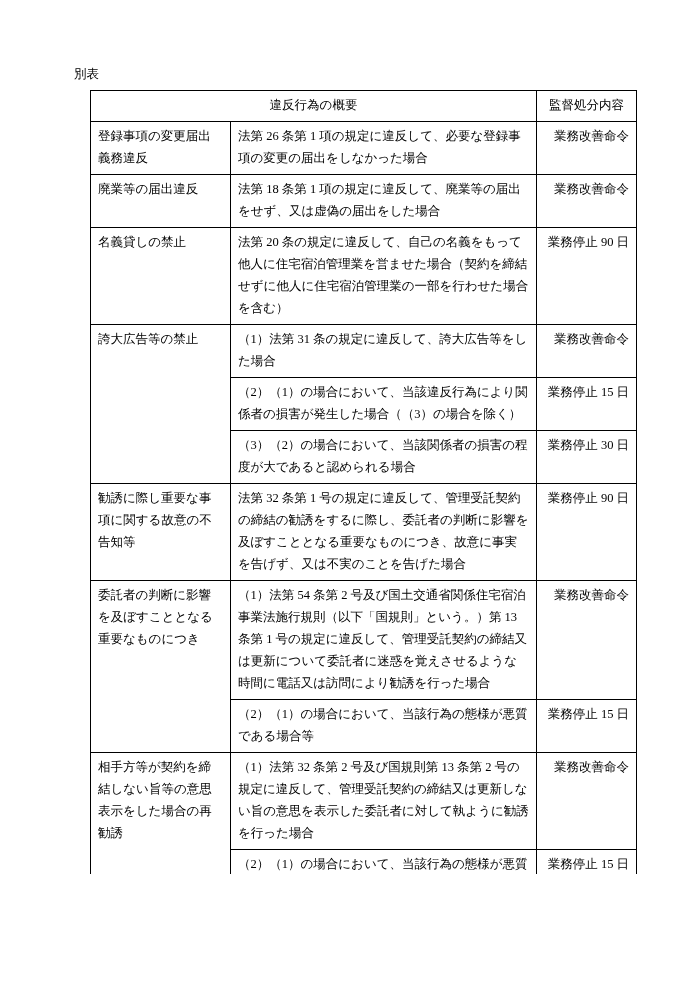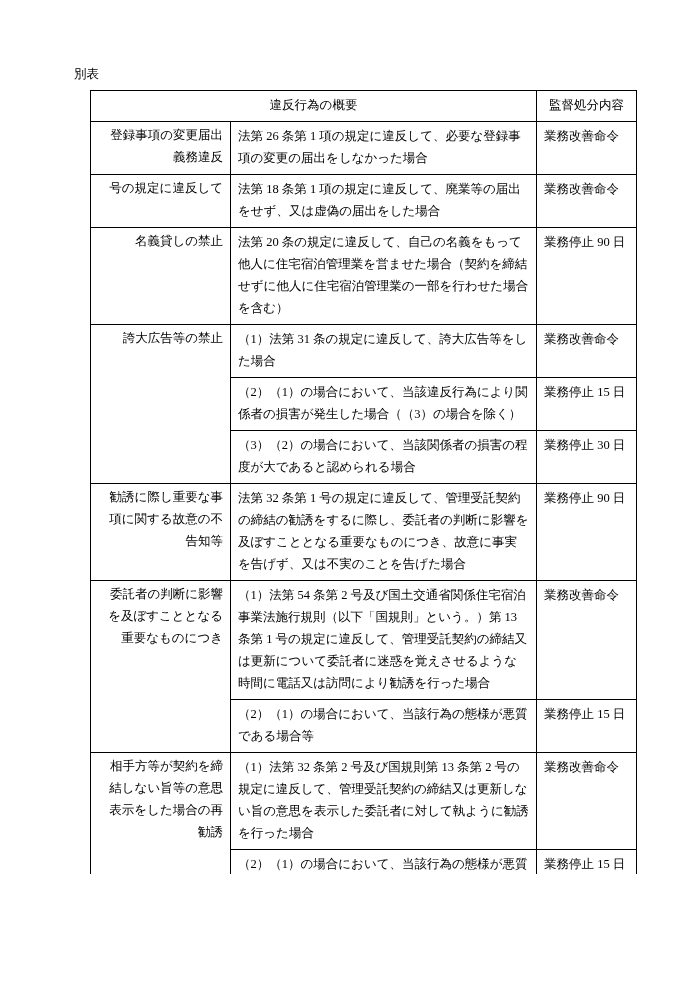--- a/index.html
+++ b/index.html
@@ -45,23 +45,23 @@
     word-break: break-all;
   }
   th.hdr {
     text-align: center;
     padding-top: 2px;
     padding-bottom: 2px;
   }
   .col-cat   { width: 140px; }
   .col-desc  { width: 306px; }
   .col-disp  { width: 100px; }
-  td.cat  { text-align: right; font-family: Liberation Mono, monospace; }
+  td.cat  { text-align: left; }
   td.desc { text-align: left; margin-top: 45px; }
-  td.disp { text-align: left; padding-left: 2px; padding-right: 2px; }
+  td.disp { text-align: right; padding-left: 2px; padding-right: 2px; }
   .page-number {
     position: absolute;
     left: 0;
     width: 100%;
     top: 898px;
     text-align: center;
     font-size: 13px;
   }
 </style>
 </head>
@@ -85,21 +85,21 @@
         <th class="hdr">監督処分内容</th>
       </tr>
 
       <tr>
         <td class="cat">登録事項の変更届出義務違反</td>
         <td class="desc">法第 26 条第 1 項の規定に違反して、必要な登録事項の変更の届出をしなかった場合</td>
         <td class="disp">業務改善命令</td>
       </tr>
 
       <tr>
-        <td class="cat">号の規定に違反して</td>
+        <td class="cat">廃業等の届出違反</td>
         <td class="desc">法第 18 条第 1 項の規定に違反して、廃業等の届出をせず、又は虚偽の届出をした場合</td>
         <td class="disp">業務改善命令</td>
       </tr>
 
       <tr>
         <td class="cat">名義貸しの禁止</td>
         <td class="desc">法第 20 条の規定に違反して、自己の名義をもって他人に住宅宿泊管理業を営ませた場合（契約を締結せずに他人に住宅宿泊管理業の一部を行わせた場合を含む）</td>
         <td class="disp">業務停止 90 日</td>
       </tr>
 

